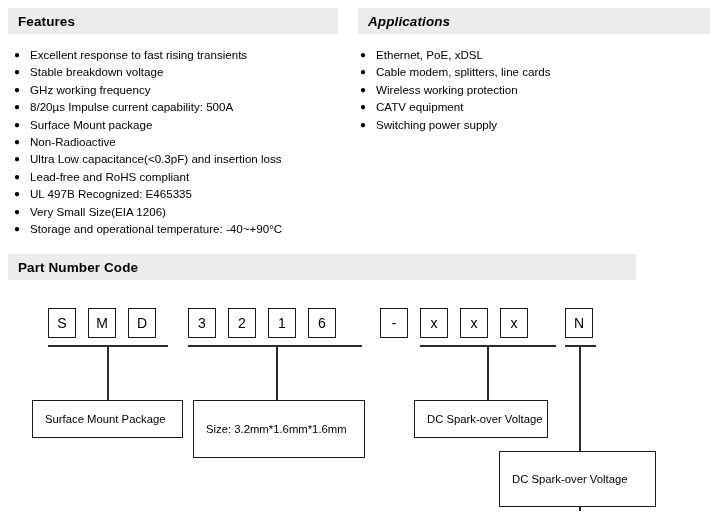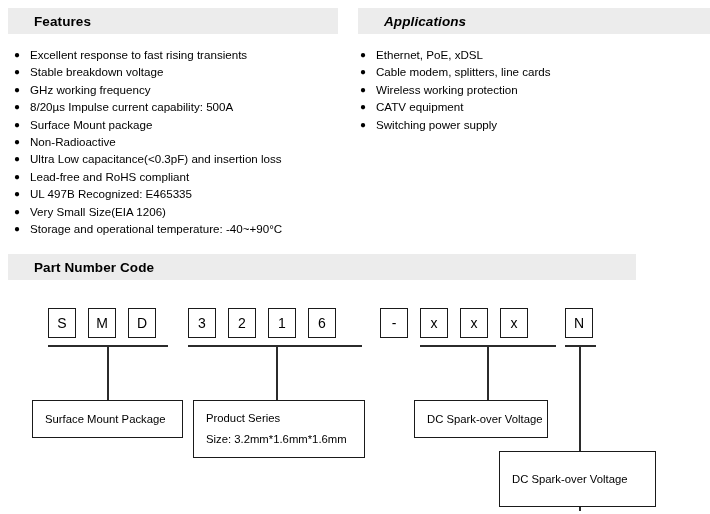--- a/index.html
+++ b/index.html
@@ -20,21 +20,21 @@
   .section-bar {
     position: absolute;
     background: #ececec;
     height: 26px;
     display: flex;
     align-items: center;
   }
   .section-bar .bar-title {
     font-size: 13.5px;
     font-weight: bold;
-    padding-left: 26px;
+    padding-left: 10px;
     letter-spacing: 0.1px;
     white-space: nowrap;
   }
   #features-bar      { left: 8px;   top: 8px;   width: 330px; }
   #applications-bar  { left: 358px; top: 8px;   width: 397px; font-style: italic; }
   #partnumber-bar    { left: 8px;   top: 254px; width: 628px; }
 
   
   .bullet-list {
     position: absolute;
@@ -220,21 +220,20 @@
   <div class="vline" style="left:487px; top:55px; height:55px;"></div>
 
   <div class="hline" style="left:565px; top:55px; width:31px;"></div>
   <div class="vline" style="left:579px; top:55px; height:166px;"></div>
 
   <div class="callout-box" style="left:32px; top:110px; width:151px; height:38px;">
     <div class="callout-line">Surface Mount Package</div>
   </div>
 
   <div class="callout-box" style="left:193px; top:110px; width:172px; height:58px;">
-    <div class="callout-line">Product Series</div>
     <div class="callout-line">Size: 3.2mm*1.6mm*1.6mm</div>
   </div>
 
   <div class="callout-box" style="left:414px; top:110px; width:134px; height:38px;">
     <div class="callout-line">DC Spark-over Voltage</div>
   </div>
 
   <div class="callout-box" style="left:499px; top:161px; width:157px; height:56px;">
     <div class="callout-line">DC Spark-over Voltage</div>
   </div>

